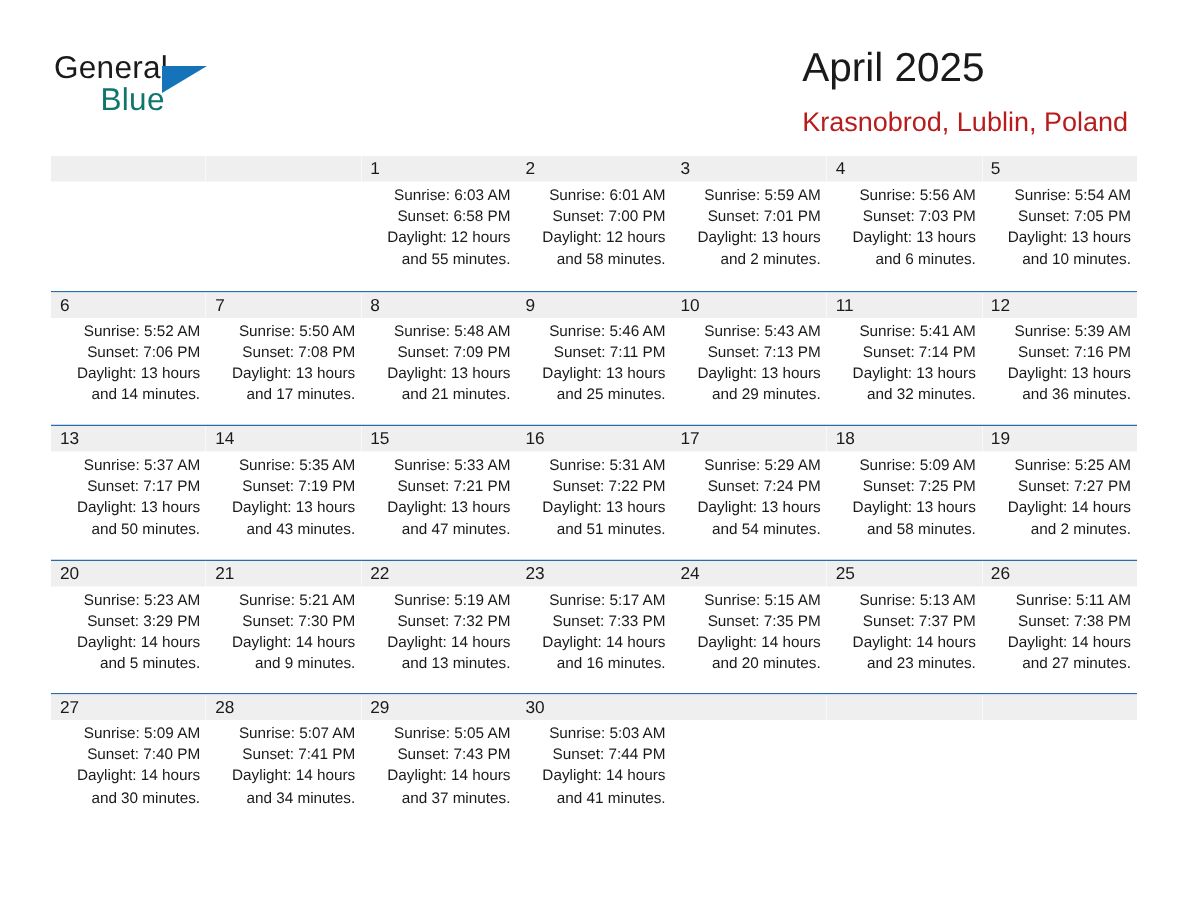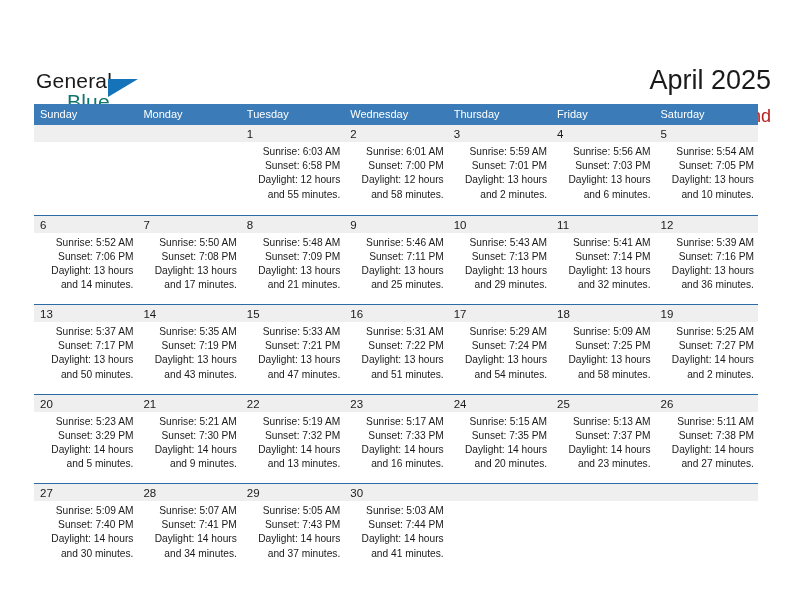--- a/index.html
+++ b/index.html
@@ -16,21 +16,20 @@
     background: #ffffff;
     overflow: hidden;
   }
 
   
   .header {
     position: absolute;
     left: 0; top: 0;
     width: 792px;
     height: 100px;
-    margin-top: 35px;
   }
   .logo {
     position: absolute;
     left: 36px; top: 34px;
     width: 180px;
     height: 50px;
   }
   .logo-general {
     position: absolute;
     left: 0; top: 0;
@@ -50,22 +49,22 @@
   .logo-flag {
     position: absolute;
     left: 72px; top: 10px;
     width: 0; height: 0;
     border-left: 30px solid #1573b9;
     border-bottom: 18px solid transparent;
   }
 
   .title-block {
     position: absolute;
-    right: 21px; top: 28px;
-    text-align: right;
+    right: 40px; top: 28px;
+    text-align: left;
   }
   .cal-title {
     font-size: 27px;
     color: #1a1a1a;
     line-height: 34px;
     font-weight: normal;
     white-space: nowrap;
   }
   .cal-subtitle {
     font-size: 18px;
@@ -150,29 +149,20 @@
     </div>
 
     <div class="title-block">
       <div class="cal-title">April 2025</div>
       <div class="cal-subtitle">Krasnobrod, Lublin, Poland</div>
     </div>
 
   </div>
 
   <div class="calendar">
-    <div class="weekday-row">
-        <div class="weekday">Sunday</div>
-        <div class="weekday">Monday</div>
-        <div class="weekday">Tuesday</div>
-        <div class="weekday">Wednesday</div>
-        <div class="weekday">Thursday</div>
-        <div class="weekday">Friday</div>
-        <div class="weekday">Saturday</div>
-      </div>
     <div id="weeks-container">
         <div class="week-row first">
           <div class="day-cell empty">
             <div class="day-band"></div>
             <div class="day-num"></div>
           </div>
           <div class="day-cell empty">
             <div class="day-band"></div>
             <div class="day-num"></div>
           </div>

